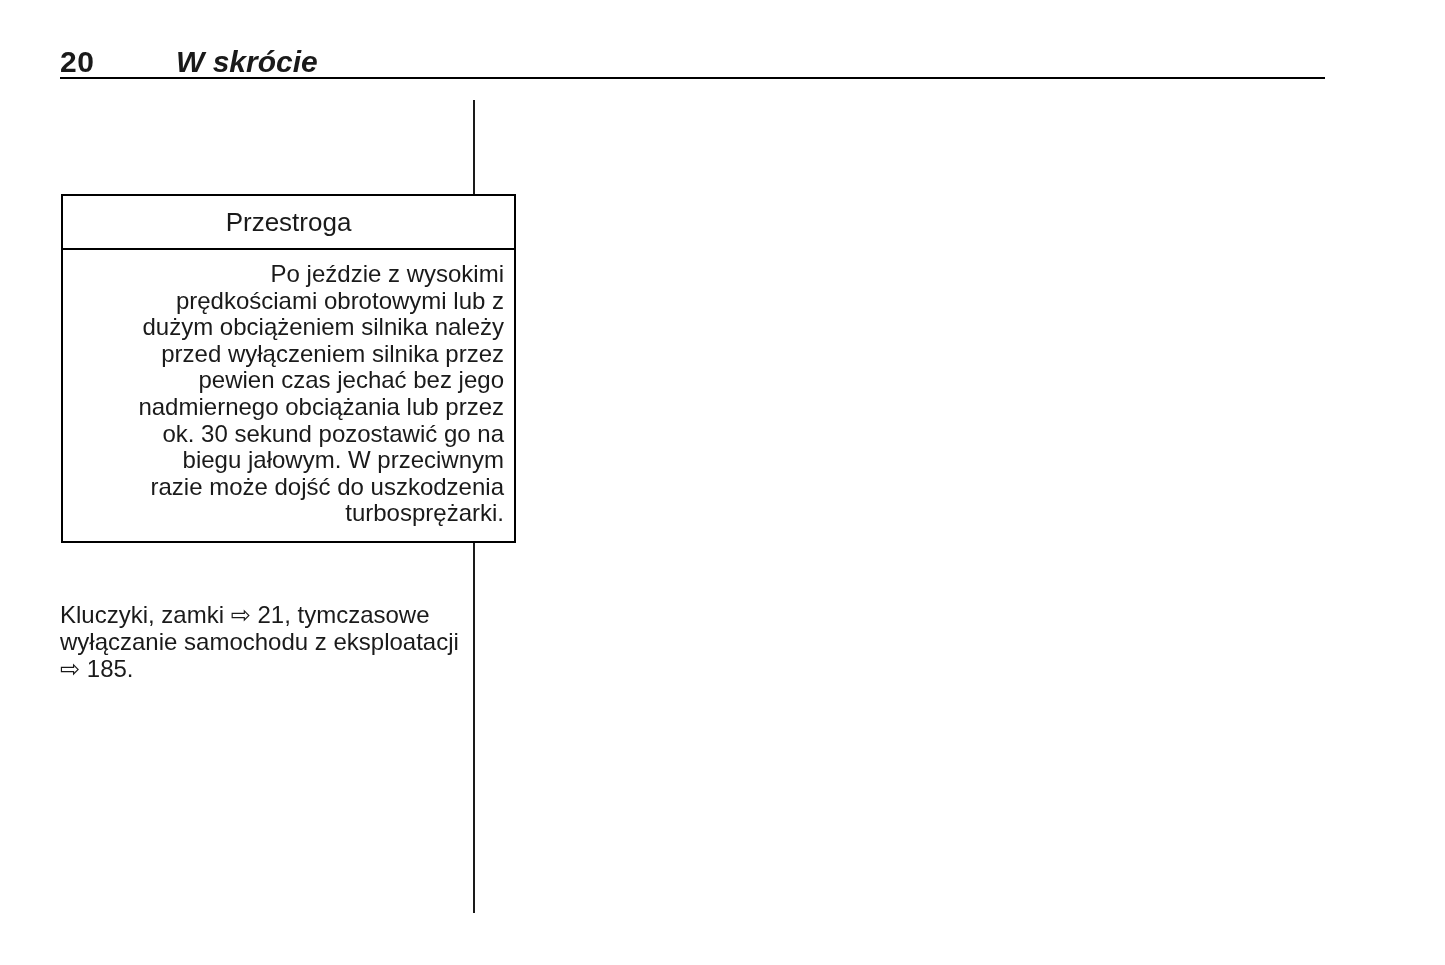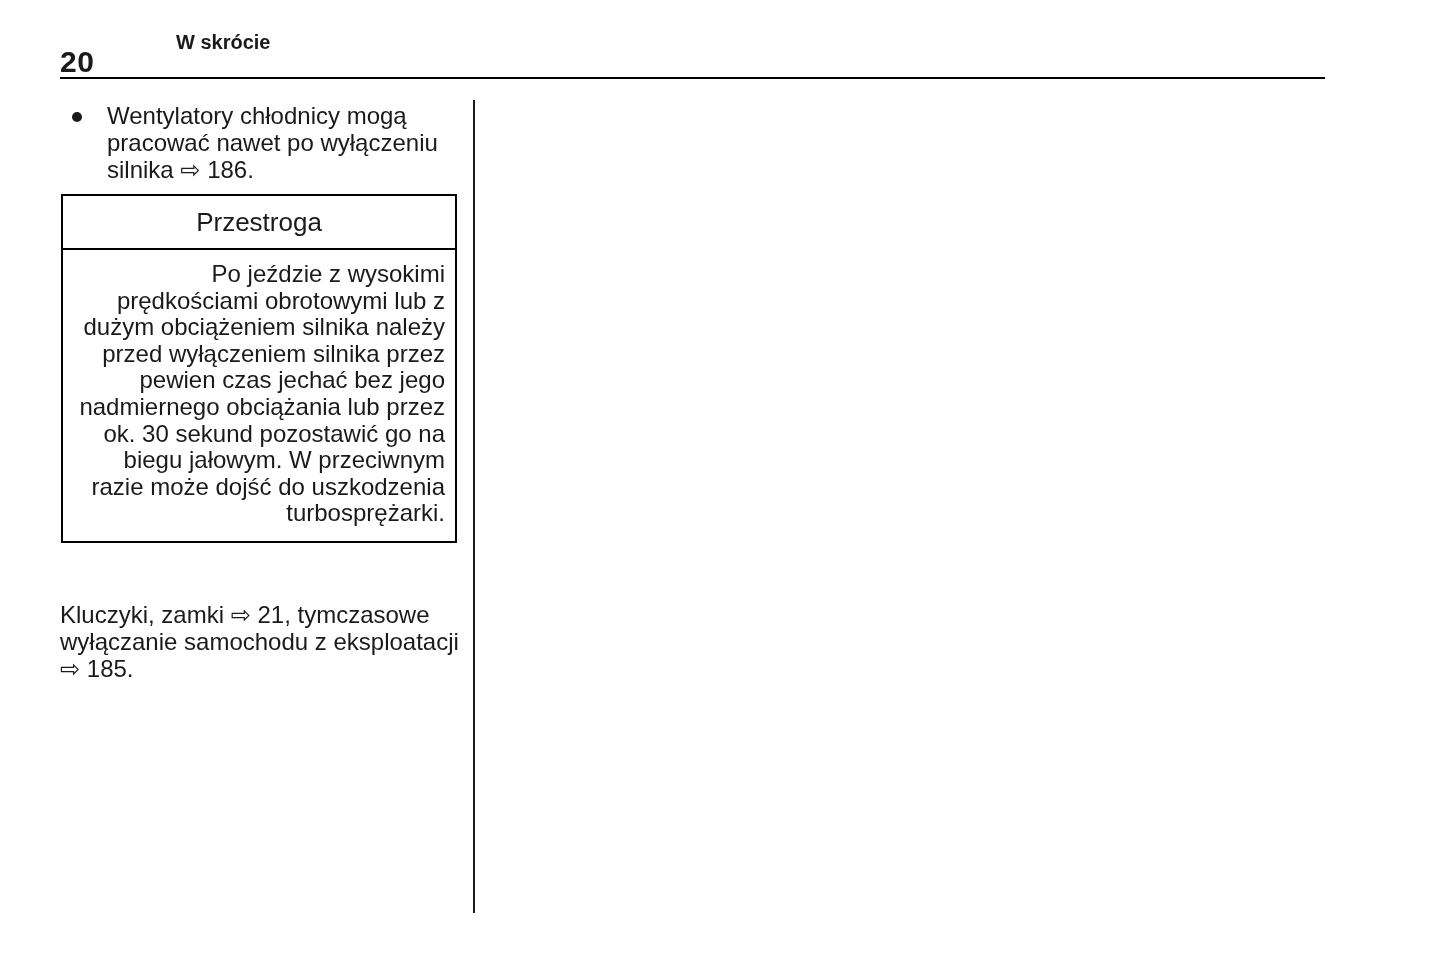--- a/index.html
+++ b/index.html
@@ -17,23 +17,24 @@
     position: absolute;
     left: 60px;
     top: 45px;
     font-size: 30px;
     font-weight: bold;
     letter-spacing: 0.5px;
   }
   .chapter-title {
     position: absolute;
     left: 176px;
-    top: 31px;
-    font-size: 20px;
+    top: 45px;
+    font-size: 30px;
     font-weight: bold;
+    font-style: italic;
   }
   .header-rule {
     position: absolute;
     left: 60px;
     top: 77px;
     width: 1265px;
     height: 2px;
     background: #000000;
   }
   .column-divider {
@@ -64,21 +65,21 @@
     margin-left: 25px;
     font-size: 24px;
     line-height: 27px;
     white-space: pre-line;
     width: max-content;
   }
   .caution-box {
     position: absolute;
     left: 61px;
     top: 194px;
-    width: 396px;
+    width: 455px;
     height: 349px;
     border: 2px solid #000000;
     background: #ffffff;
   }
   .caution-box-header {
     height: 54px;
     border-bottom: 2px solid #000000;
     display: flex;
     align-items: center;
     justify-content: center;
@@ -110,26 +111,20 @@
 <div class="page">
 
   <div class="page-number">20</div>
 
   <div class="chapter-title">W skrócie</div>
 
   <div class="header-rule"></div>
 
   <div class="column-divider"></div>
 
-  <div class="bullet-item">
-    <span class="bullet-dot"></span>
-    <span class="bullet-text">Wentylatory chłodnicy mogą
-pracować nawet po wyłączeniu
-silnika ⇨ 186.</span>
-  </div>
 
   <div class="caution-box">
     <div class="caution-box-header">
       <span class="caution-box-title">Przestroga</span>
     </div>
     <div class="caution-box-body">Po jeździe z wysokimi
 prędkościami obrotowymi lub z
 dużym obciążeniem silnika należy
 przed wyłączeniem silnika przez
 pewien czas jechać bez jego

